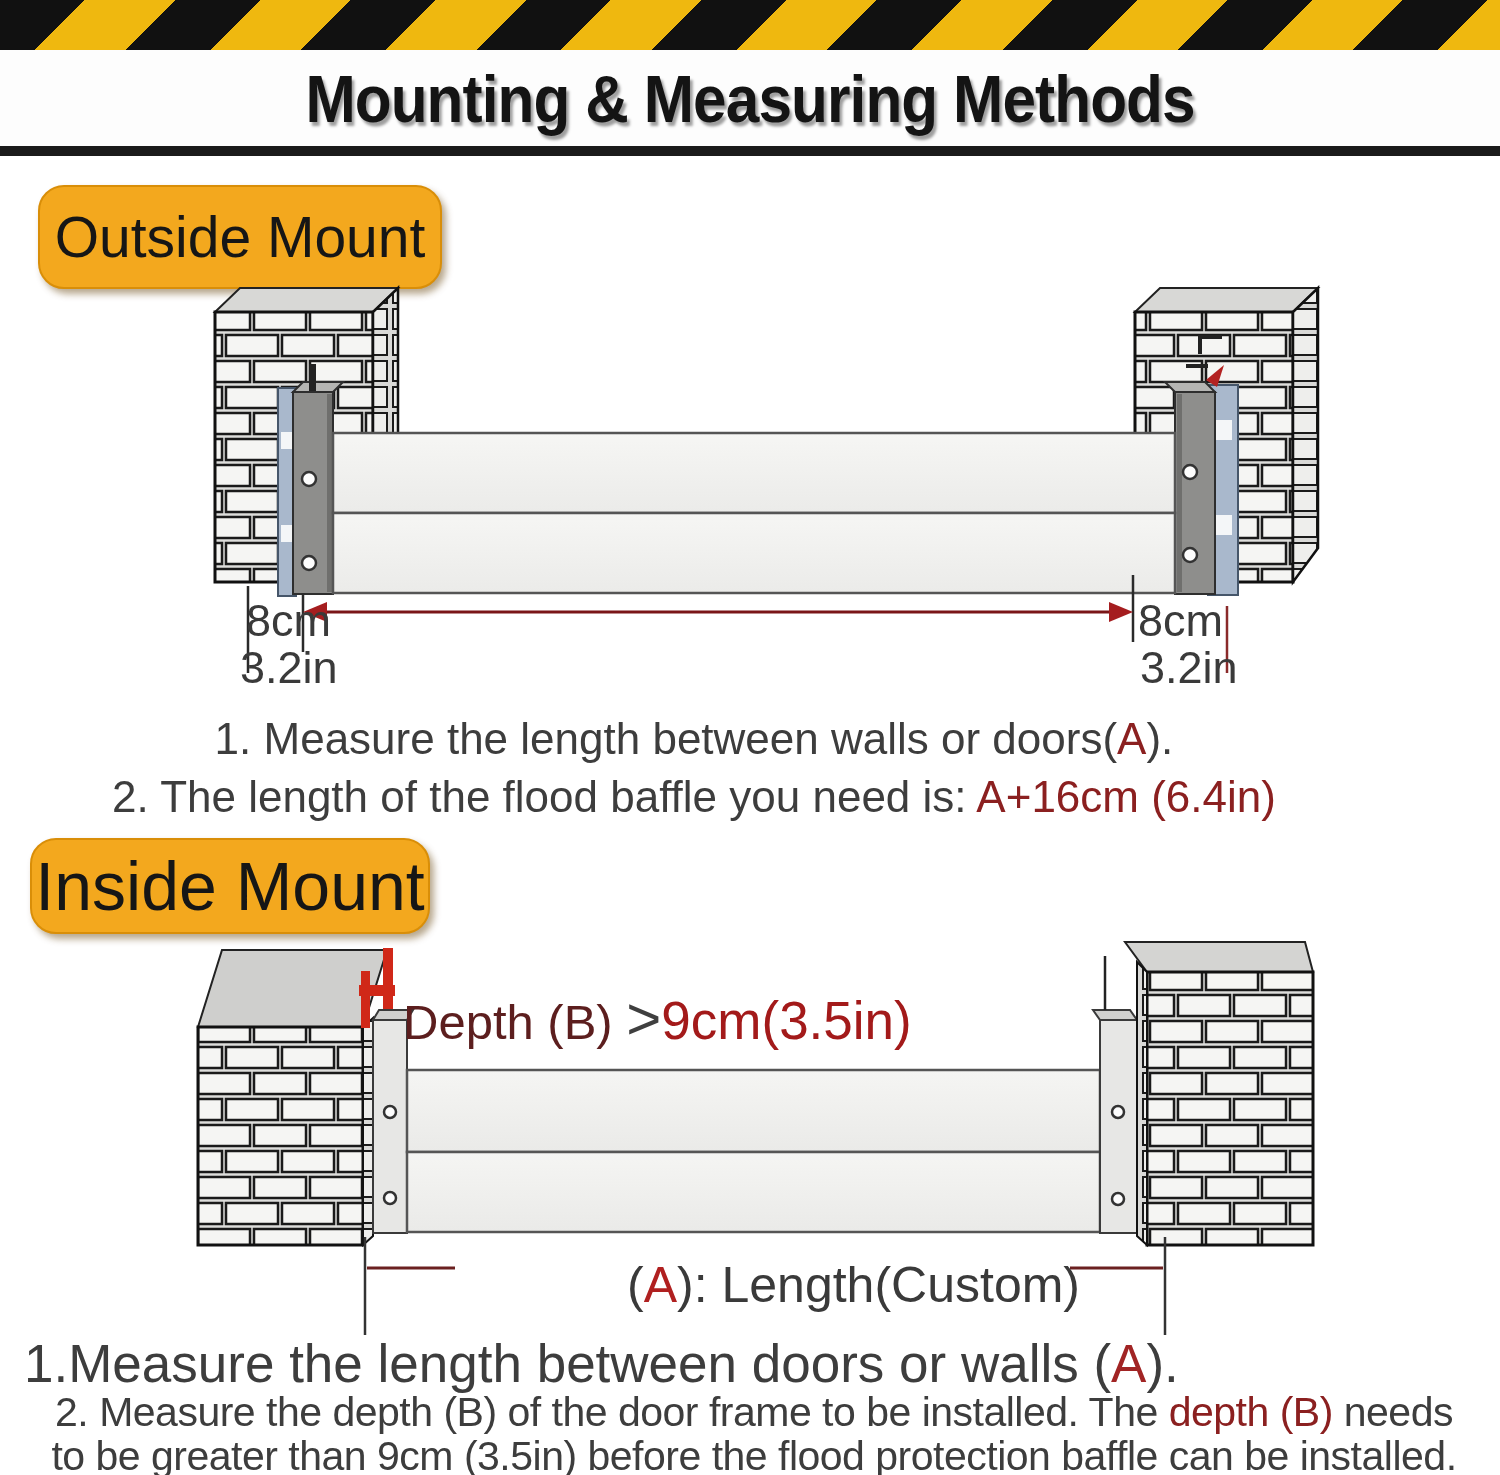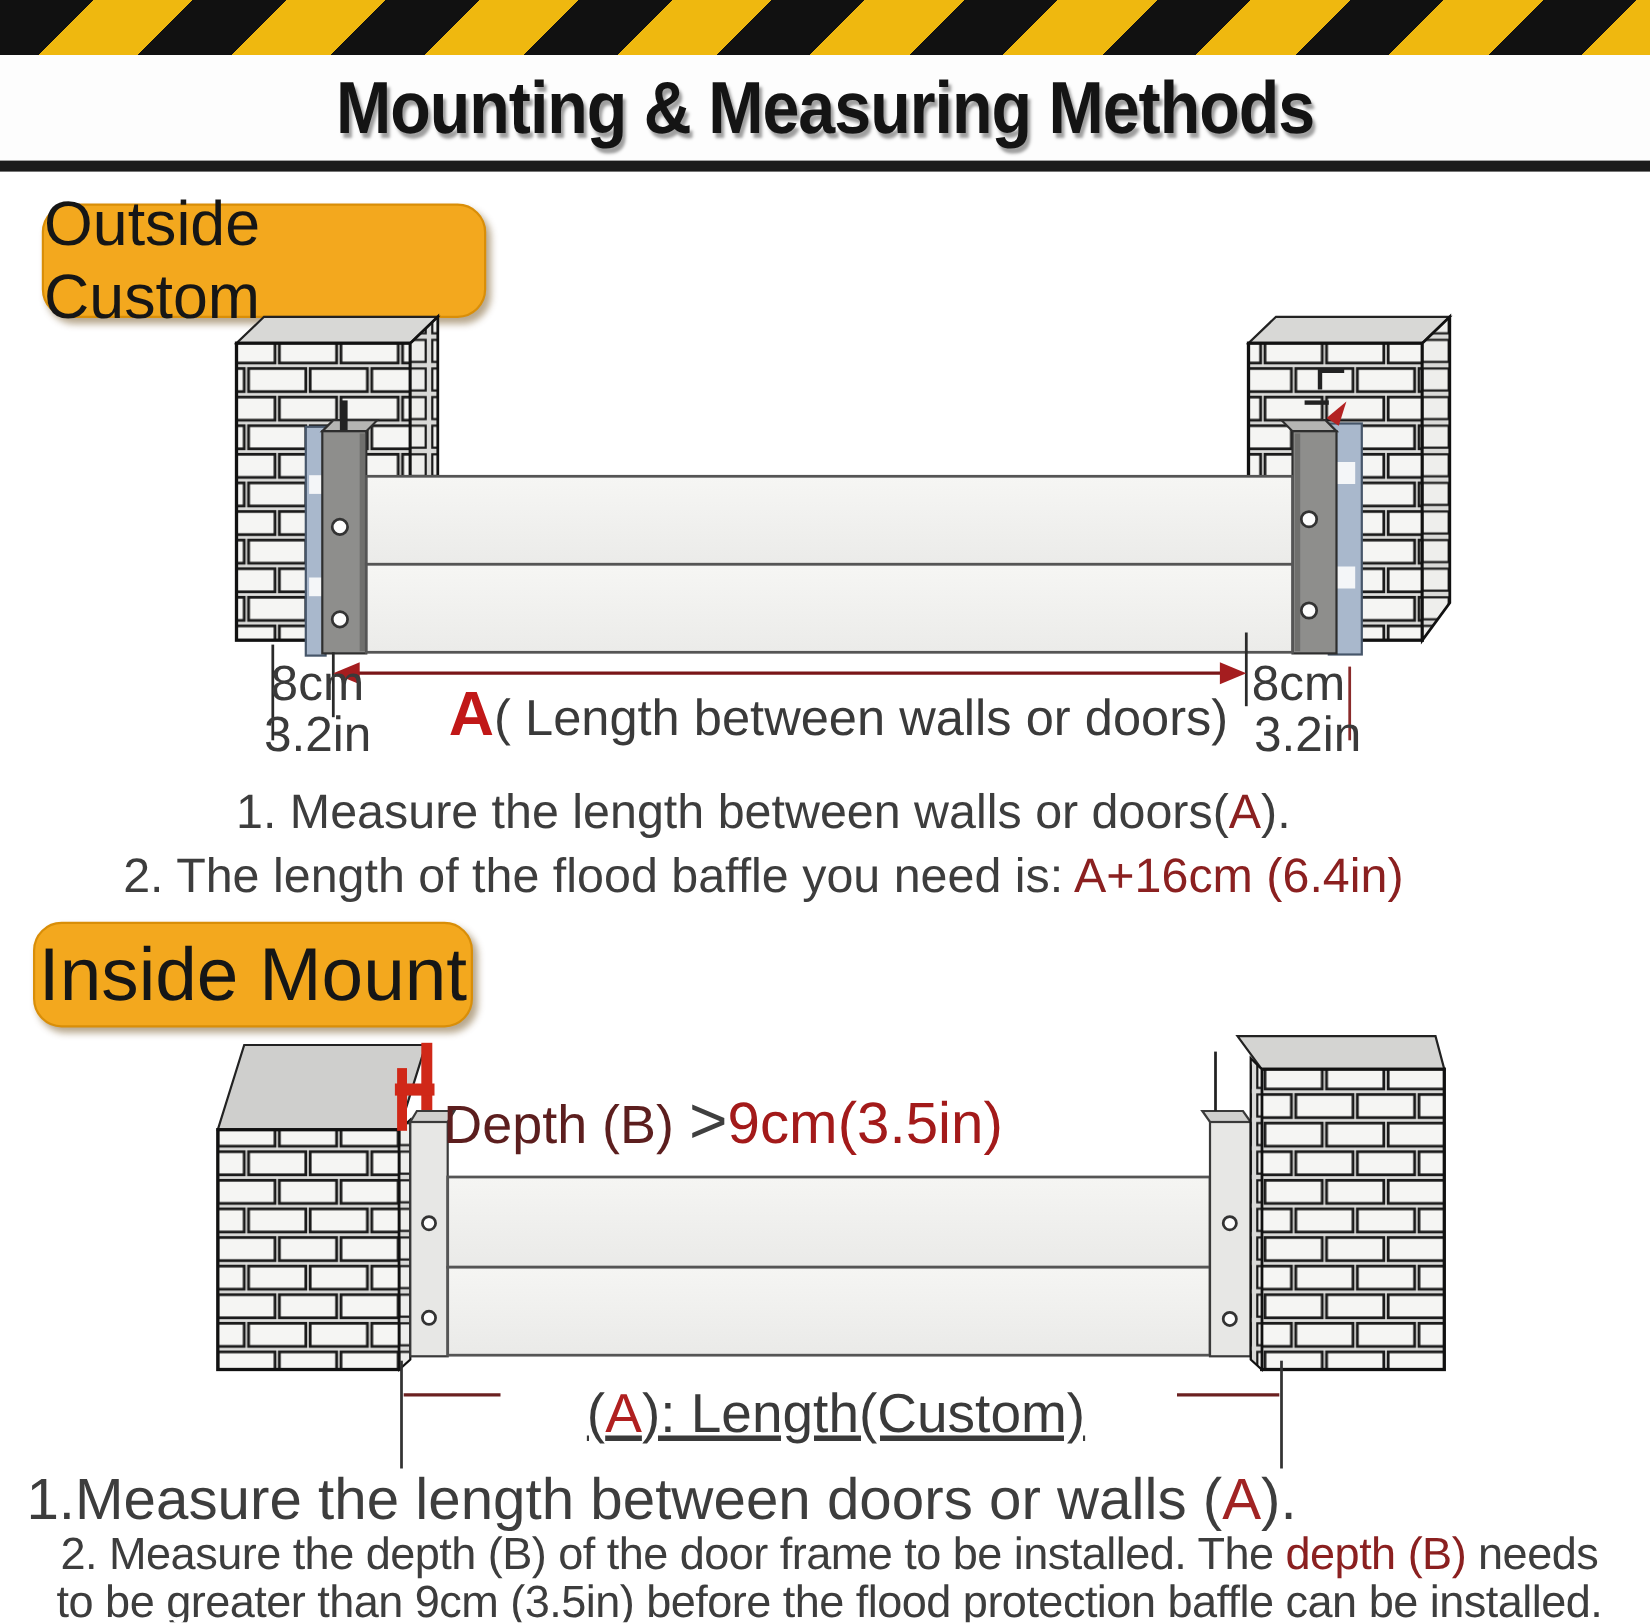--- a/index.html
+++ b/index.html
@@ -32,21 +32,21 @@
   
   .ovl{position:absolute;white-space:nowrap;}
   .dimtxt{font-size:45px;color:#3a3a3a;}
   #dim-center{left:408px;top:616px;}
   #dim-center .bigA{font-size:57px;font-weight:bold;color:#c11818;}
   #dim-center .lbl{font-size:46px;color:#3a3a3a;}
   #depth-label{left:403px;top:984px;}
   #depth-label .d1{font-size:49px;color:#5c1e1e;}
   #depth-label .gt{font-size:60px;color:#3f3f3f;}
   #depth-label .d2{font-size:53px;color:#a31a1a;}
-  #len-label{left:440px;top:1256px;width:640px;text-align:center;font-size:50px;color:#3a3a3a;text-decoration:underline;}
+  #len-label{left:440px;top:1256px;width:640px;text-align:right;font-size:50px;color:#3a3a3a;}
   #len-label .redA{color:#b02020;}
 
   
   .steps{position:absolute;color:#3d3d3d;}
   #steps-outside{left:112px;top:710px;font-size:44px;line-height:1.32;}
   #steps-outside .red{color:#8b2020;}
   #steps-inside-1{left:24px;top:1333px;font-size:53px;}
   #steps-inside-1 .red{color:#a12424;}
   #steps-inside-2{left:28px;top:1390px;width:1452px;font-size:41px;line-height:1.08;
     letter-spacing:-.5px;text-align:center;white-space:normal;}
@@ -58,21 +58,21 @@
 
 <div id="page">
 
   <div class="hazard"></div>
   <div class="title-band">
     <div class="title">Mounting &amp; Measuring Methods</div>
   </div>
   <div class="black-bar"></div>
 
   <div class="badge" id="badge-outside">
-    <span>Outside Custom</span>
+    <span>Outside Mount</span>
   </div>
 
   <svg id="diag1" class="diag" viewBox="0 0 1500 430">
     <defs>
       <pattern id="brick1" patternUnits="userSpaceOnUse" width="112" height="52">
         <rect width="112" height="52" fill="#dddddb"></rect>
         <rect x="2" y="3" width="52" height="21" fill="#f5f5f3" stroke="#1a1a1a" stroke-width="2.5"></rect>
         <rect x="58" y="3" width="52" height="21" fill="#f5f5f3" stroke="#1a1a1a" stroke-width="2.5"></rect>
         <rect x="-26" y="29" width="52" height="21" fill="#f5f5f3" stroke="#1a1a1a" stroke-width="2.5"></rect>
         <rect x="30" y="29" width="52" height="21" fill="#f5f5f3" stroke="#1a1a1a" stroke-width="2.5"></rect>
@@ -140,23 +140,20 @@
       <line x1="312" y1="332" x2="1124" y2="332" stroke="#7a1618" stroke-width="3"></line>
       <polygon points="303,332 327,322 327,342" fill="#a51d1f"></polygon>
       <polygon points="1133,332 1109,322 1109,342" fill="#a51d1f"></polygon>
     </g>
   </svg>
 
   <div class="ovl dimtxt" style="left:246px;top:595px;">8cm</div>
   <div class="ovl dimtxt" style="left:240px;top:642px;">3.2in</div>
   <div class="ovl dimtxt" style="left:1138px;top:595px;">8cm</div>
   <div class="ovl dimtxt" style="left:1140px;top:642px;">3.2in</div>
-  <div class="ovl" id="dim-center">
-    <span class="bigA">A</span><span class="lbl">( Length between walls or doors)</span>
-  </div>
 
   <div class="steps" id="steps-outside">
     <p><span>1. Measure the length between walls or doors(</span><span class="red">A</span><span>).</span></p>
     <p><span>2. The length of the flood baffle you need is: </span><span class="red">A+16cm (6.4in)</span><span></span></p>
   </div>
 
   <div class="badge" id="badge-inside">
     <span>Inside Mount</span>
   </div>
 

